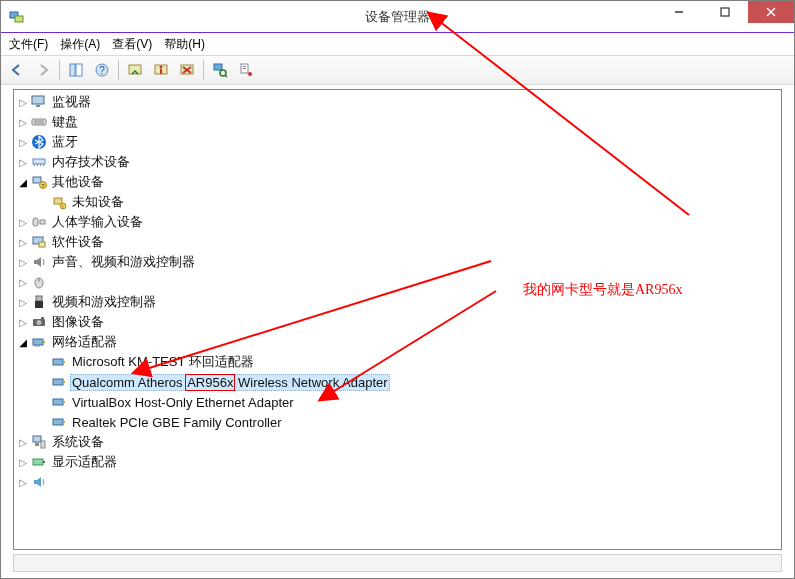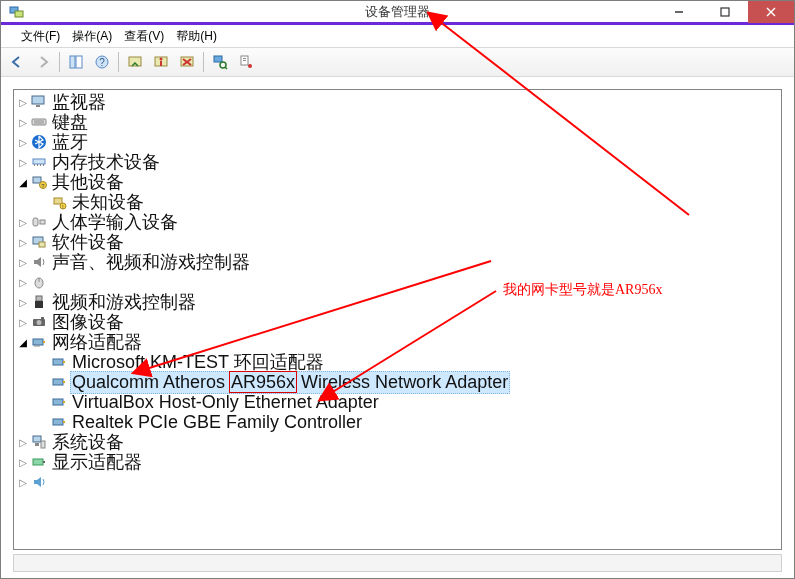--- a/index.html
+++ b/index.html
@@ -9,23 +9,23 @@
     font-size: 12px;
     background: #fff;
     width: 795px;
     height: 579px;
     border: 1px solid #7d7d7d;
     position: relative;
     overflow: hidden;
   }
   
   .titlebar {
-    height: 24px;
+    height: 32px;
     background: #fff;
-    border-bottom: 3px solid #6d28d9;
+    border-bottom: 1px solid #6d28d9;
     display: flex;
     align-items: center;
     position: relative;
   }
   .titlebar .appicon {
     width: 16px; height: 16px;
     margin-left: 8px;
     display: inline-block;
   }
   .titlebar .title {
@@ -48,21 +48,21 @@
     justify-content: center;
     color: #333;
   }
   .winbtn.close { background: #c75050; color: #fff; width: 46px; }
   .winbtn svg { display:block; }
   
   .menubar {
     height: 22px;
     display: flex;
     align-items: center;
-    padding-left: 20px;
+    padding-left: 8px;
     gap: 12px;
     font-size: 12px;
     color: #000;
   }
   
   .toolbar {
     height: 30px;
     border-top: 1px solid #d9d9d9;
     border-bottom: 1px solid #d9d9d9;
     background: linear-gradient(#fcfcfc,#f0f0f0);
@@ -107,21 +107,21 @@
     color: #7a7a7a;
     font-size: 10px;
   }
   .arrow.open { color: #000; }
   .arrow.blank { visibility: hidden; }
   .nicon {
     width: 18px; height: 16px;
     display: inline-flex; align-items:center; justify-content:center;
     margin-right: 2px;
   }
-  .label { padding: 1px 2px; font-size: 18px; color: #111; }
+  .label { padding: 1px 2px; font-size: 13px; color: #111; }
   .label.selected {
     background: #cde8ff;
     border: 1px dotted #7eb4e0;
     padding: 0 1px;
   }
   .boxmark {
     border: 1px solid #d00;
     padding: 0 1px;
     margin: 12px -1px;
   }
@@ -524,13 +524,13 @@
       <path d="M0,0 L10,5 L0,10 Z" fill="#ff0000"></path>
     </marker>
   </defs>
 
   <line x1="688" y1="214" x2="438" y2="20" stroke="#ff0000" stroke-width="2" marker-end="url(#ah)"></line>
 
   <line x1="490" y1="260" x2="145" y2="368" stroke="#ff0000" stroke-width="2" marker-end="url(#ah)"></line>
 
   <line x1="495" y1="290" x2="330" y2="392" stroke="#ff0000" stroke-width="2" marker-end="url(#ah)"></line>
 </svg>
-<div class="annot annot-text" style="left:502px; top:280px;">我的网卡型号就是AR956x</div>
+<div class="annot annot-text" style="left:522px; top:280px;">我的网卡型号就是AR956x</div>
 
 </body></html>

